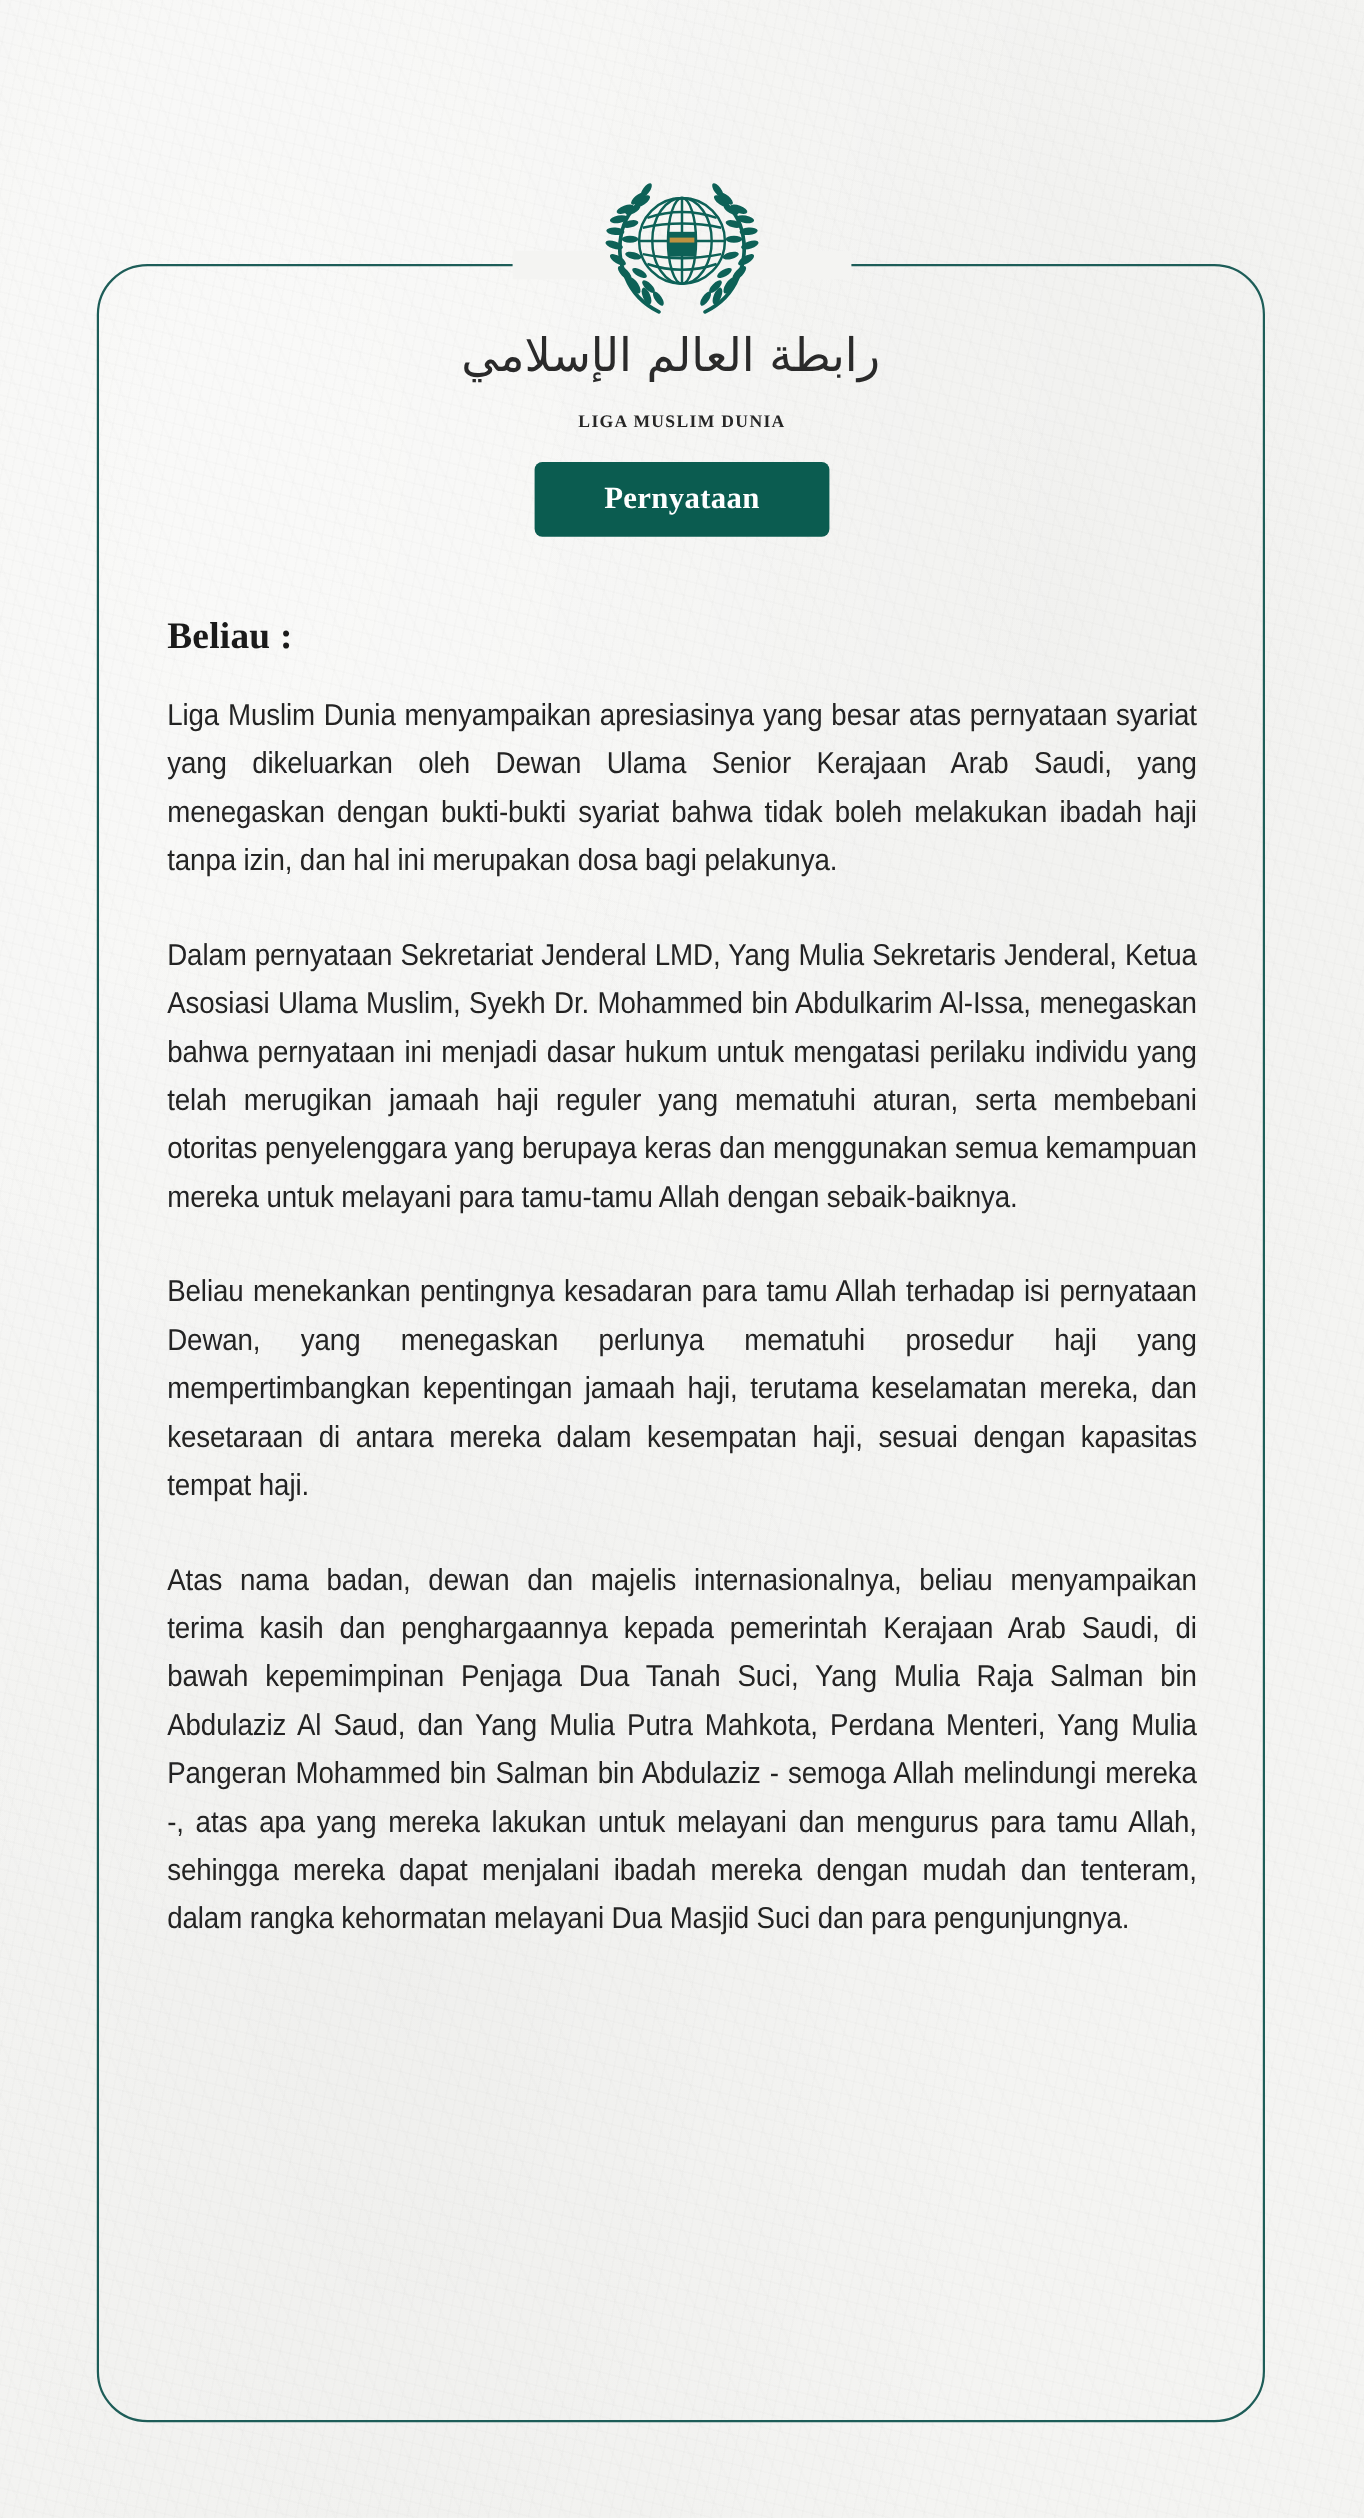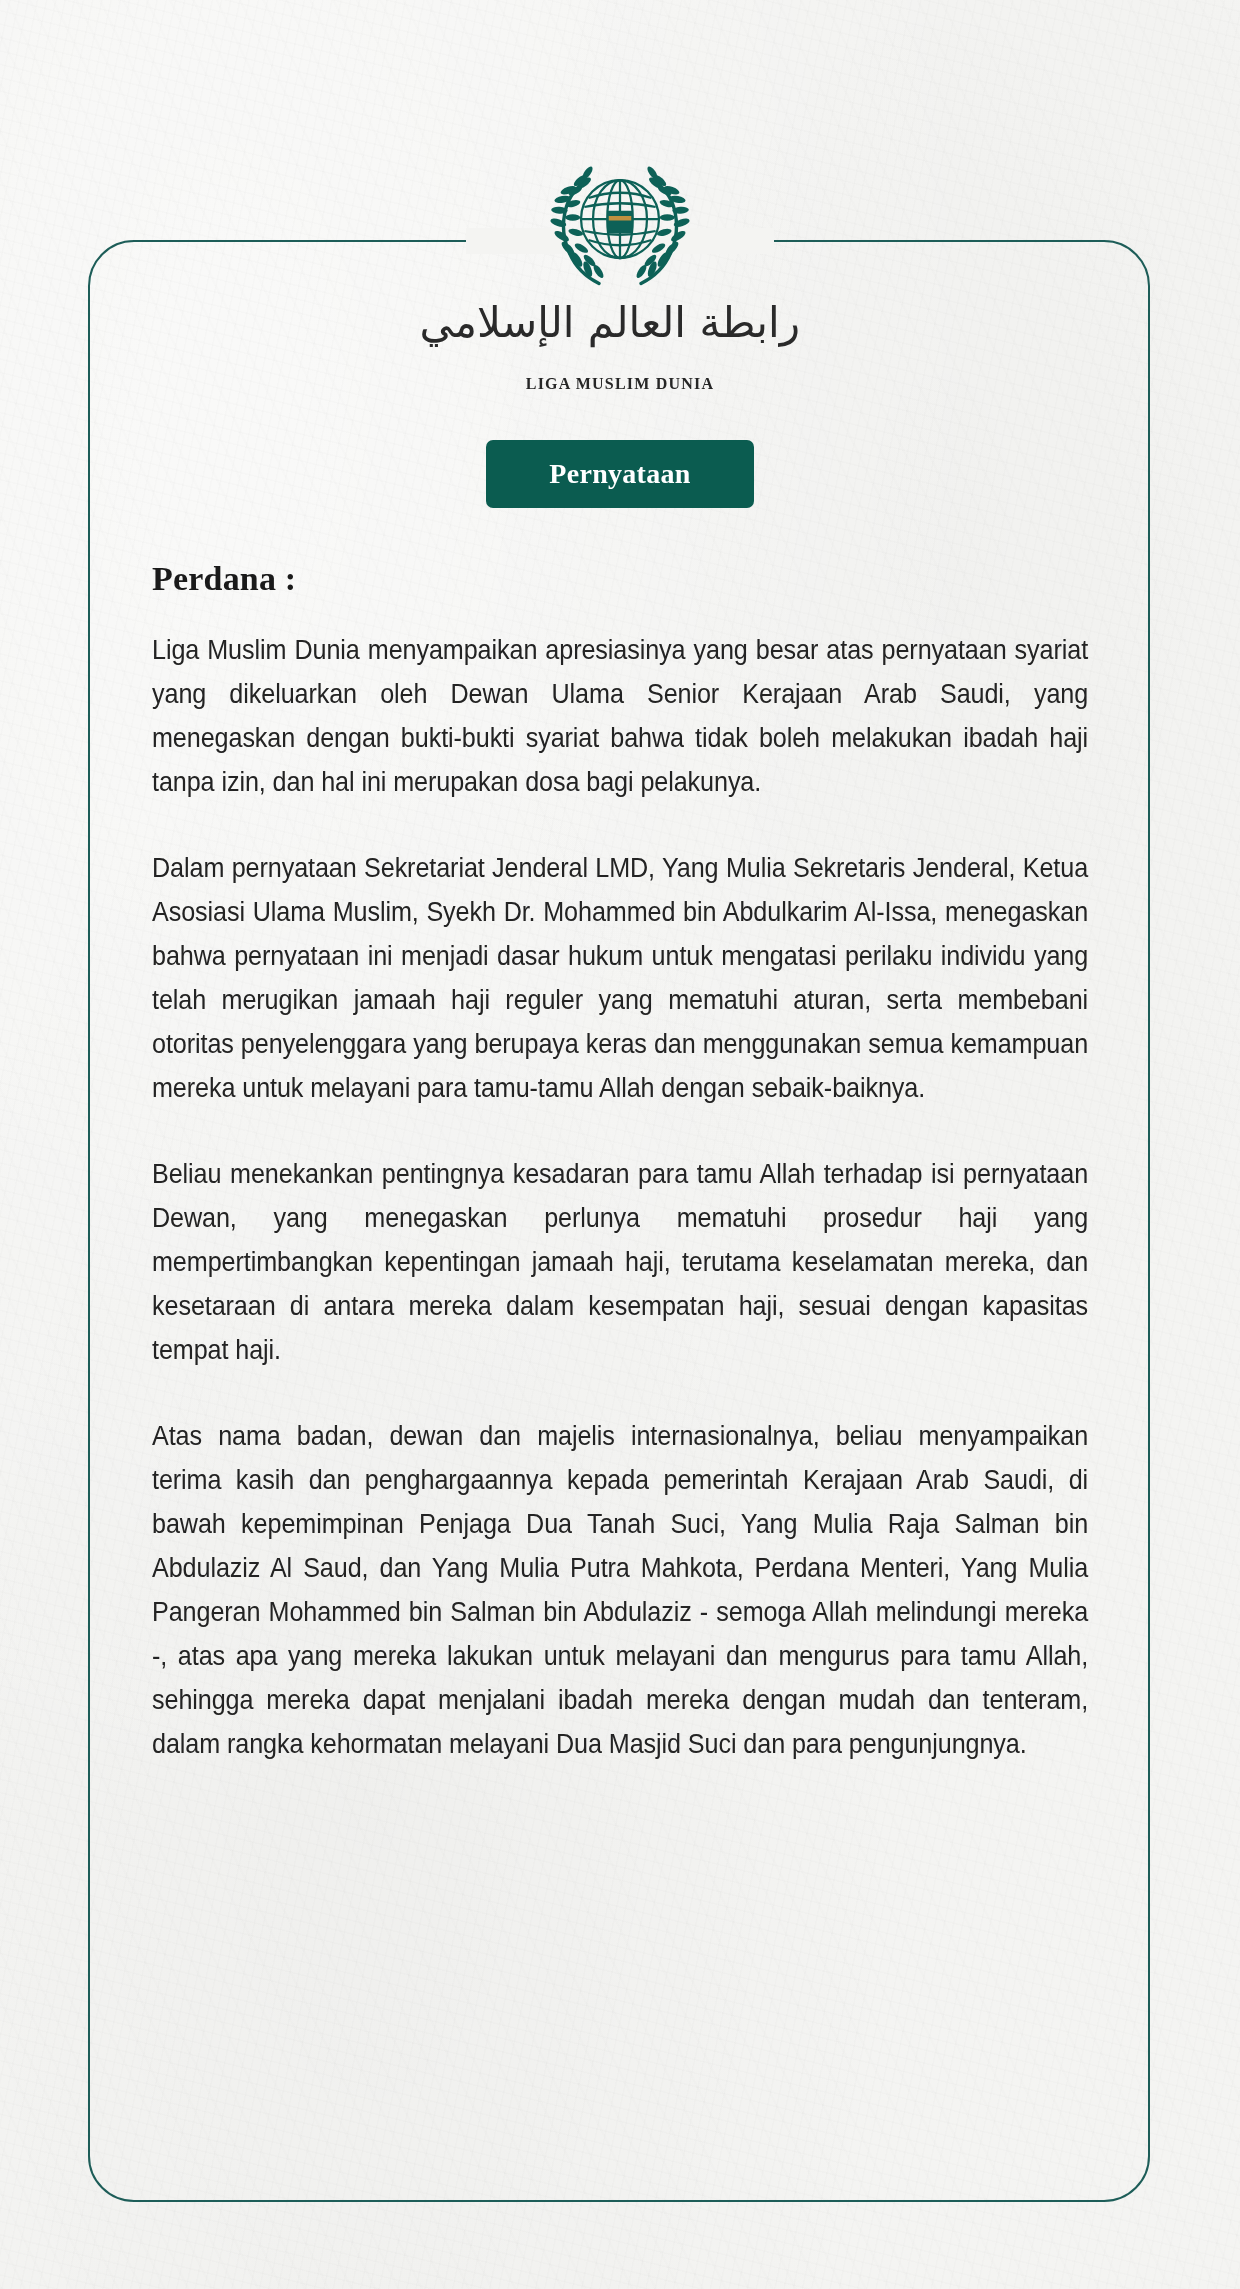--- a/index.html
+++ b/index.html
@@ -112,21 +112,21 @@
     font-family: "Liberation Serif", serif;
     font-weight: bold;
     font-size: 16px;
     letter-spacing: 1.2px;
     color: #262626;
   }
 
   .badge {
     position: absolute;
     left: 50%;
-    top: 440px;
+    top: 420px;
     transform: translateX(-50%);
     width: 268px;
     height: 68px;
     background: #0b5c50;
     border-radius: 7px;
     display: flex;
     align-items: center;
     justify-content: center;
     color: #ffffff;
     font-family: "Liberation Serif", serif;
@@ -323,21 +323,21 @@
     </div>
 
     <div class="arabic-logotype">رابطة العالم الإسلامي</div>
 
     <div class="latin-logotype">LIGA MUSLIM DUNIA</div>
 
     <div class="badge">Pernyataan</div>
   </div>
 
   <div class="content">
-    <h1 class="city-heading">Perdana :</h1>
+    <h1 class="city-heading">Beliau :</h1>
 
     <p class="para">Liga Muslim Dunia menyampaikan apresiasinya yang besar atas pernyataan syariat yang dikeluarkan oleh Dewan Ulama Senior Kerajaan Arab Saudi, yang menegaskan dengan bukti-bukti syariat bahwa tidak boleh melakukan ibadah haji tanpa izin, dan hal ini merupakan dosa bagi pelakunya.</p>
     <p class="para">Dalam pernyataan Sekretariat Jenderal LMD, Yang Mulia Sekretaris Jenderal, Ketua Asosiasi Ulama Muslim, Syekh Dr. Mohammed bin Abdulkarim Al-Issa, menegaskan bahwa pernyataan ini menjadi dasar hukum untuk mengatasi perilaku individu yang telah merugikan jamaah haji reguler yang mematuhi aturan, serta membebani otoritas penyelenggara yang berupaya keras dan menggunakan semua kemampuan mereka untuk melayani para tamu-tamu Allah dengan sebaik-baiknya.</p>
     <p class="para">Beliau menekankan pentingnya kesadaran para tamu Allah terhadap isi pernyataan Dewan, yang menegaskan perlunya mematuhi prosedur haji yang mempertimbangkan kepentingan jamaah haji, terutama keselamatan mereka, dan kesetaraan di antara mereka dalam kesempatan haji, sesuai dengan kapasitas tempat haji.</p>
     <p class="para">Atas nama badan, dewan dan majelis internasionalnya, beliau menyampaikan terima kasih dan penghargaannya kepada pemerintah Kerajaan Arab Saudi, di bawah kepemimpinan Penjaga Dua Tanah Suci, Yang Mulia Raja Salman bin Abdulaziz Al Saud, dan Yang Mulia Putra Mahkota, Perdana Menteri, Yang Mulia Pangeran Mohammed bin Salman bin Abdulaziz - semoga Allah melindungi mereka -, atas apa yang mereka lakukan untuk melayani dan mengurus para tamu Allah, sehingga mereka dapat menjalani ibadah mereka dengan mudah dan tenteram, dalam rangka kehormatan melayani Dua Masjid Suci dan para pengunjungnya.</p>
   </div>
 
 </div>
 
 </body></html>

